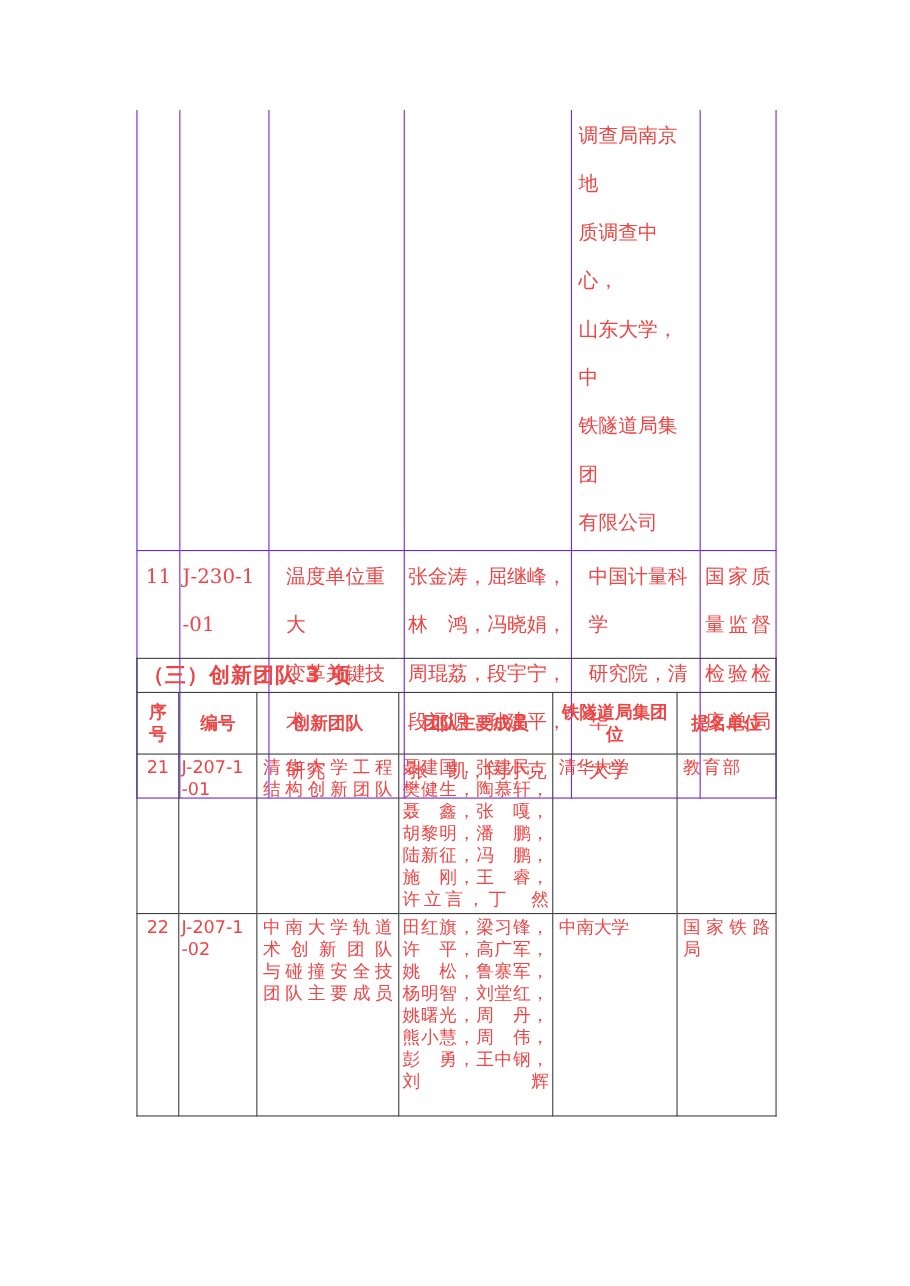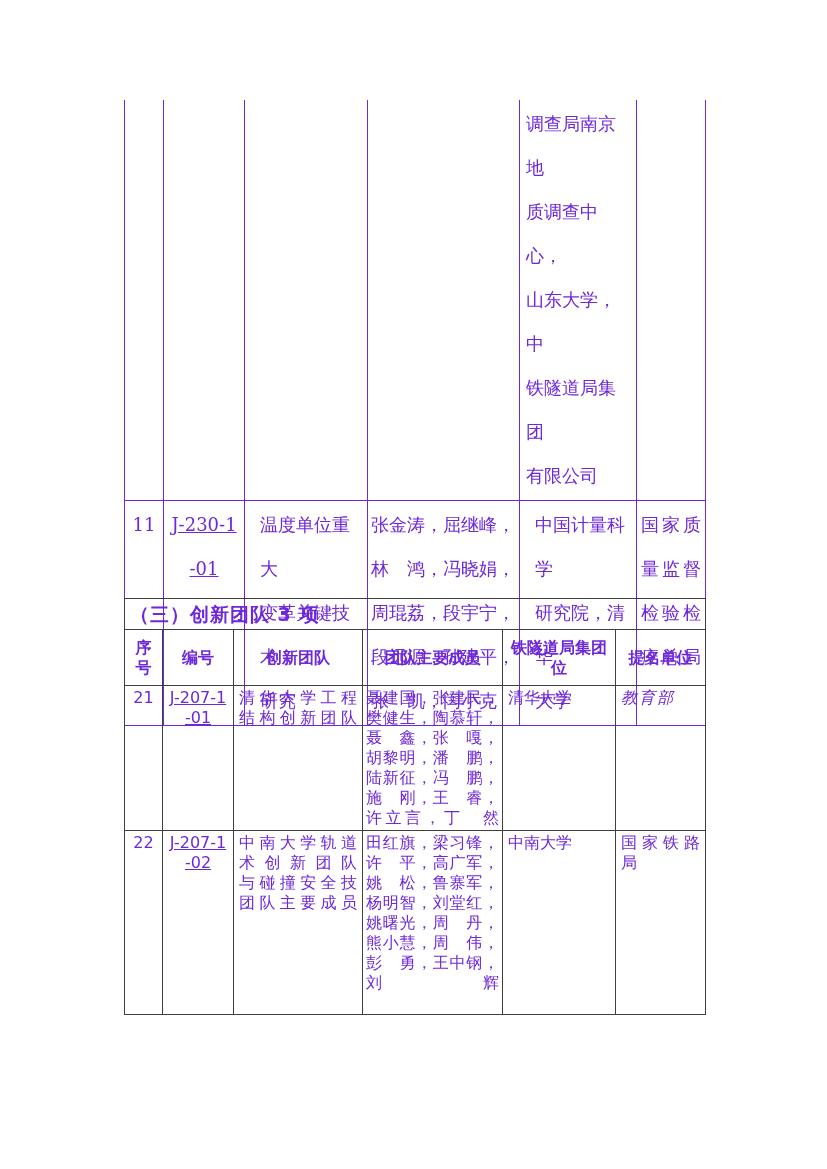--- a/index.html
+++ b/index.html
@@ -1,16 +1,16 @@
 <!DOCTYPE html>
 <html><head>
 <meta charset="utf-8">
 <style>
   html,body{margin:0;padding:0;background:#fff;}
-  .page{position:relative;width:827px;height:1169px;background:#ffffff;color:#6d28d9;overflow:hidden;}
+  .page{position:relative;width:827px;height:1169px;background:#ffffff;color:#ef4444;overflow:hidden;}
 
   table{border-collapse:collapse;table-layout:fixed;position:absolute;left:124px;}
   td,th{overflow:hidden;box-sizing:border-box;}
 
   
   .t1{top:100px;width:581px;font-family:"DejaVu Serif","Liberation Serif",serif;
       font-size:18px;line-height:44px;}
   .t1 td{border:1px solid #6d28d9;vertical-align:top;padding:2px 6px;}
   .t1 tr.t1-partial td{border-top:none;height:221px;}
   .t1 tr.t1-row11 td{height:217px;padding-left:15px;}
@@ -21,26 +21,26 @@
   .t2 td,.t2 th{border:1px solid #3f3f3f;vertical-align:top;padding:2px 5px;}
   .t2 .t2-title{height:31px;vertical-align:middle;
       font-weight:bold;font-size:19px;letter-spacing:1px;}
   .t2 .t2-head th{height:56px;text-align:center;vertical-align:middle;
       font-weight:bold;line-height:20px;padding:2px 3px;}
   .t2 tr.t2-r1 td{height:138px;}
   .t2 tr.t2-r2 td{height:184px;}
 
   
   .c-seq{text-align:center;padding-left:1px !important;padding-right:1px !important;}
-  .c-code{text-align:center;padding-left:2px !important;padding-right:2px !important;text-decoration:underline;}
+  .c-code{text-align:left;padding-left:2px !important;padding-right:2px !important;}
   .c-members{padding-left:3px !important;padding-right:3px !important;margin-top:24px;}
   .t1 .c-nom{padding-left:4px !important;padding-right:4px !important;margin-left:26px;}
   .pre{white-space:pre-line;}
   .jl{text-align:justify;text-align-last:justify;}
-  .ls{letter-spacing:2px;font-style:italic;}
+  .ls{letter-spacing:2px;}
 </style>
 </head>
 <body>
 
 <div class="page">
 
   <table class="t1">
     <colgroup>
       <col style="width:39px">
         <col style="width:81px">

